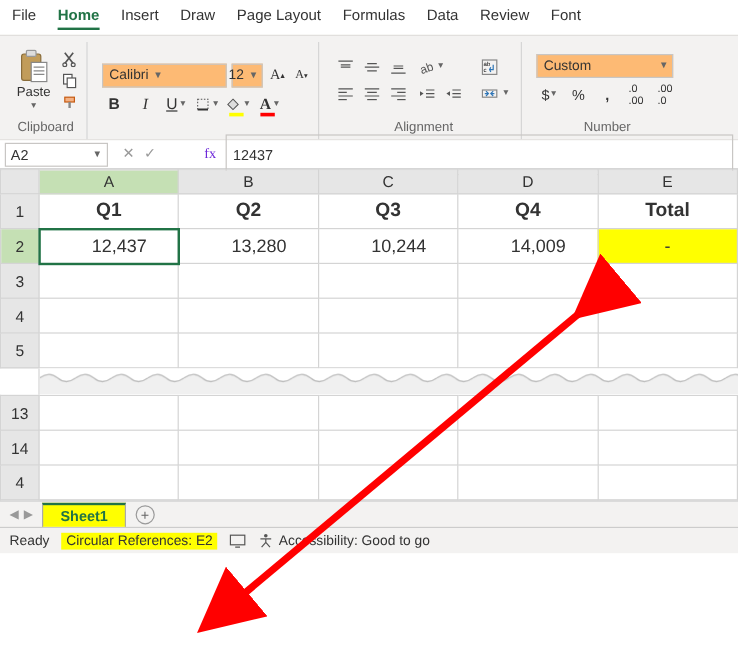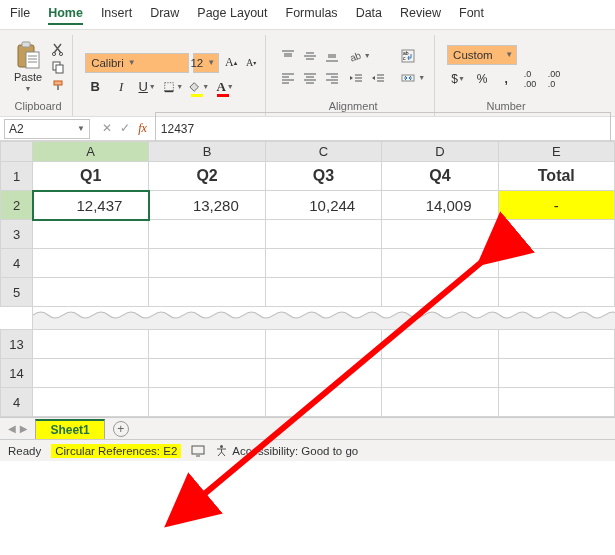--- a/index.html
+++ b/index.html
@@ -36,30 +36,30 @@
 
 
 .align-col { display: flex; flex-direction: column; gap: 4px; }
 .align-row { display: flex; gap: 2px; }
 .abtn { width: 20px; height: 18px; display: flex; align-items: center; justify-content: center; cursor: pointer; }
 .wrap-col { display: flex; flex-direction: column; gap: 4px; margin-left: 6px; }
 .wrap-btn { display: flex; align-items: center; gap: 3px; cursor: pointer; font-size: 8px; border: 1px solid transparent; padding: 1px 2px; }
 
 
 .num-col { display: flex; flex-direction: column; gap: 4px; }
-.num-format { width: 70px; text-align: right; }
+.num-format { width: 114px; text-align: right; }
 .num-row { display: flex; gap: 2px; }
 .nbtn { width: 22px; height: 20px; display: flex; align-items: center; justify-content: center; cursor: pointer; font-size: 12px; }
 
 
 .fbar { display: flex; align-items: center; border-bottom: 1px solid #d6d6d6; height: 24px; background: #fff; }
 .namebox { width: 86px; border: 1px solid #c8c6c4; background: #fff; height: 20px; margin: 2px 4px; display: flex; align-items: center; justify-content: space-between; padding: 0 4px; font-size: 12px; gap: 17px; }
 .fbar-btns { display: flex; gap: 8px; padding: 0 8px; color: #999; }
 .fbar-btns span { cursor: pointer; font-size: 12px; }
-.fx { font-style: italic; font-family: "Times New Roman", serif; color: #c2410c; }
+.fx { font-family: "Times New Roman", serif; color: #6d28d9; margin-left: 32px; }
 .fbar-input { flex: 1; border: 1px solid #c8c6c4; height: 20px; margin: 2px 4px 2px 0; padding: 16px 5px; font-size: 12px; display: flex; align-items: center; }
 
 
 .grid-wrap { position: relative; }
 .grid { border-collapse: collapse; width: 100%; table-layout: fixed; }
 .grid th, .grid td { border: 1px solid #d4d4d4; height: 29px; font-size: 15px; }
 .grid .colhdr th { background: #e6e6e6; font-weight: normal; font-size: 13px; color: #333; height: 20px; text-align: center; }
 .grid .colhdr th:first-child { width: 32px; }
 .grid .rowhdr { background: #e6e6e6; font-weight: normal; font-size: 13px; color: #333; text-align: center; width: 32px; }
 .grid .header-row td { font-weight: bold; text-align: center; font-size: 16px; }

